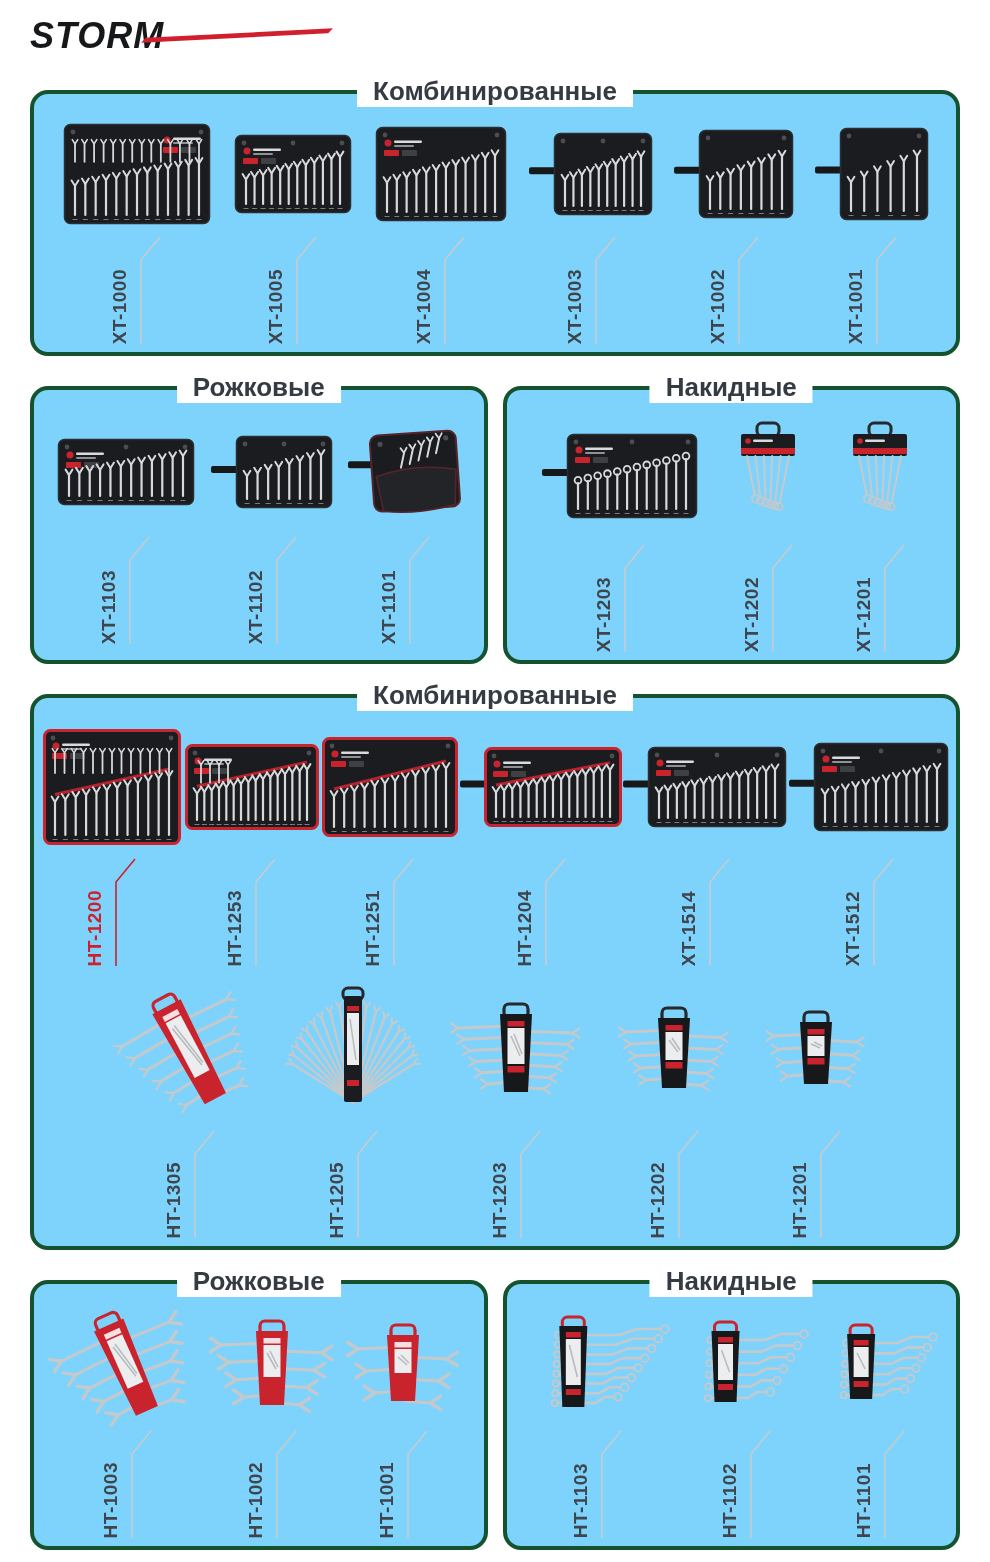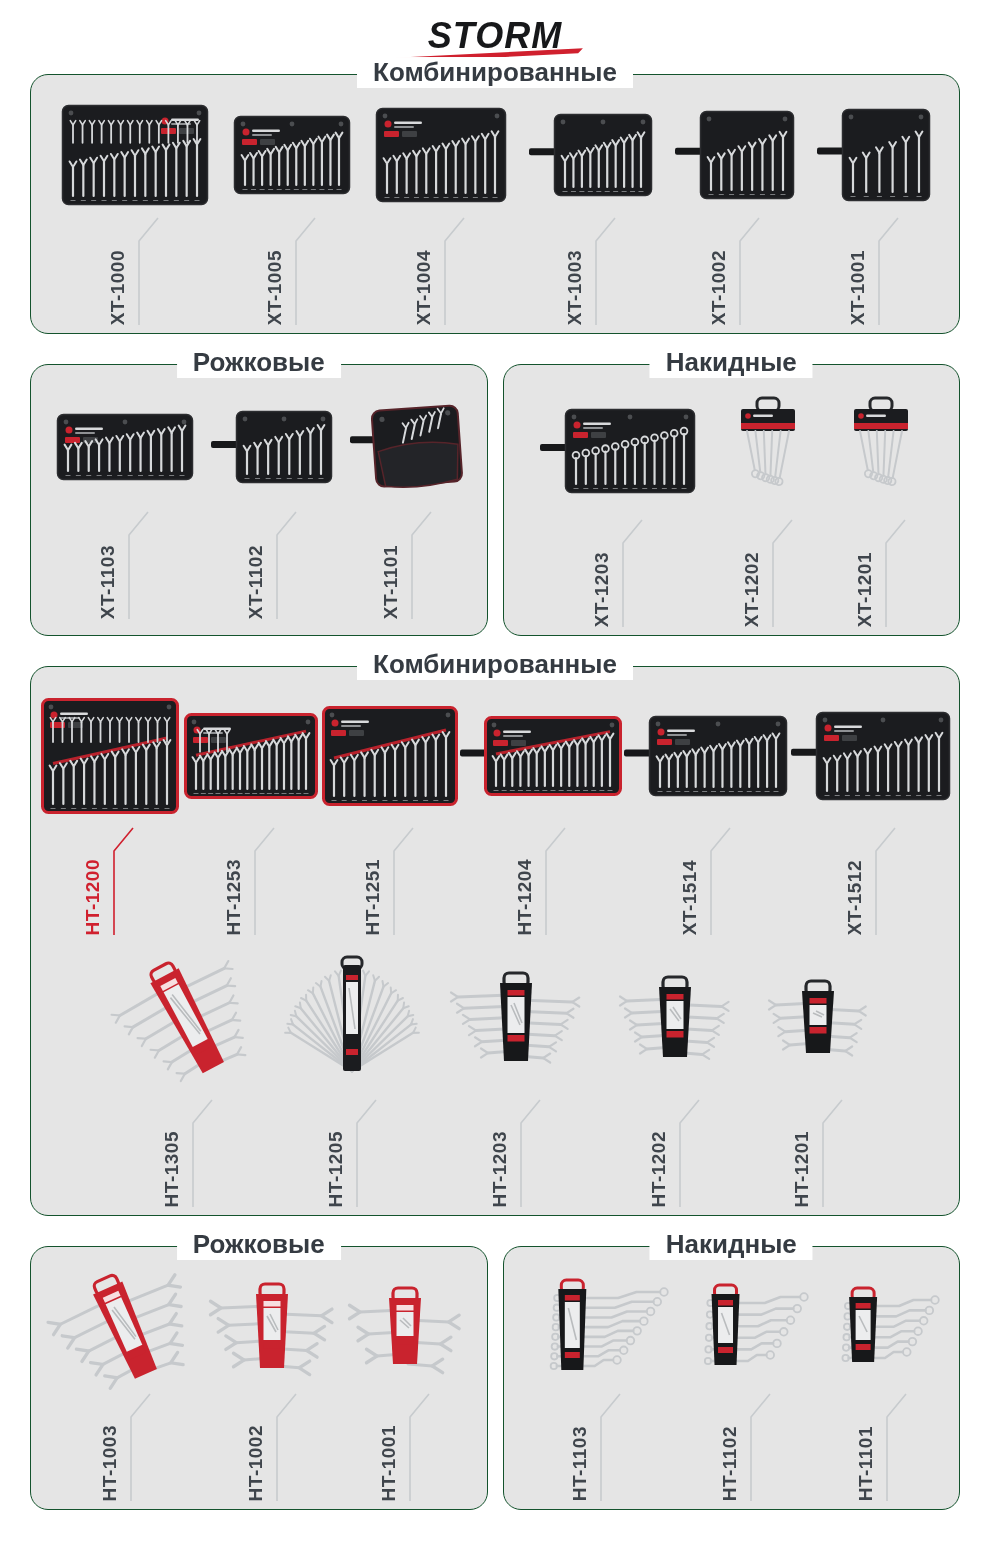--- a/index.html
+++ b/index.html
@@ -1,26 +1,26 @@
 <!DOCTYPE html>
 <html><head>
 <meta charset="utf-8">
 <style>
   html,body{margin:0;padding:0;background:#ffffff;}
   body{width:990px;font-family:"Liberation Sans",sans-serif;}
   .page{padding:10px 30px 26px;box-sizing:border-box;}
 
   
-  .logo-storm{display:flex;flex-direction:column;align-items:center;margin:8px 0 16px;}
+  .logo-storm{display:flex;flex-direction:row;align-items:center;margin:8px 0 36px;}
   .storm-text{font-size:36px;font-weight:800;font-style:italic;letter-spacing:1px;color:#17181a;line-height:1;}
   .storm-swoosh{width:178px;height:5px;background:#d0202e;transform:skewX(-45deg) rotate(-3deg);margin:-1px 0 0 -16px;}
   .logo-diy{text-align:center;font-size:30px;font-weight:800;font-style:italic;color:#9ba1a7;letter-spacing:4px;margin:4px 0 42px;}
 
   
-  .card{position:relative;border:1px solid #14532d;border-radius:18px;background:#e5e5e5;padding:30px 6px 8px;box-sizing:border-box;}
+  .card{position:relative;border:4px solid #14532d;border-radius:18px;background:#7dd3fc;padding:30px 6px 8px;box-sizing:border-box;}
   .card-title{position:absolute;top:0;left:50%;transform:translate(-50%,-58%);margin:0;background:#fff;padding:0 16px;font-size:26px;font-weight:700;color:#353b42;white-space:nowrap;}
   .full{margin:0 0 30px;}
   .half-row{display:flex;gap:15px;margin-bottom:30px;align-items:stretch;}
   .half-row .card{flex:1;}
 
   
   .prow{display:flex;justify-content:space-evenly;align-items:flex-start;}
   .prow + .prow{margin-top:18px;}
   .prow-inset{padding:0 46px;}
   .product{display:flex;flex-direction:column;align-items:center;margin:0;}

